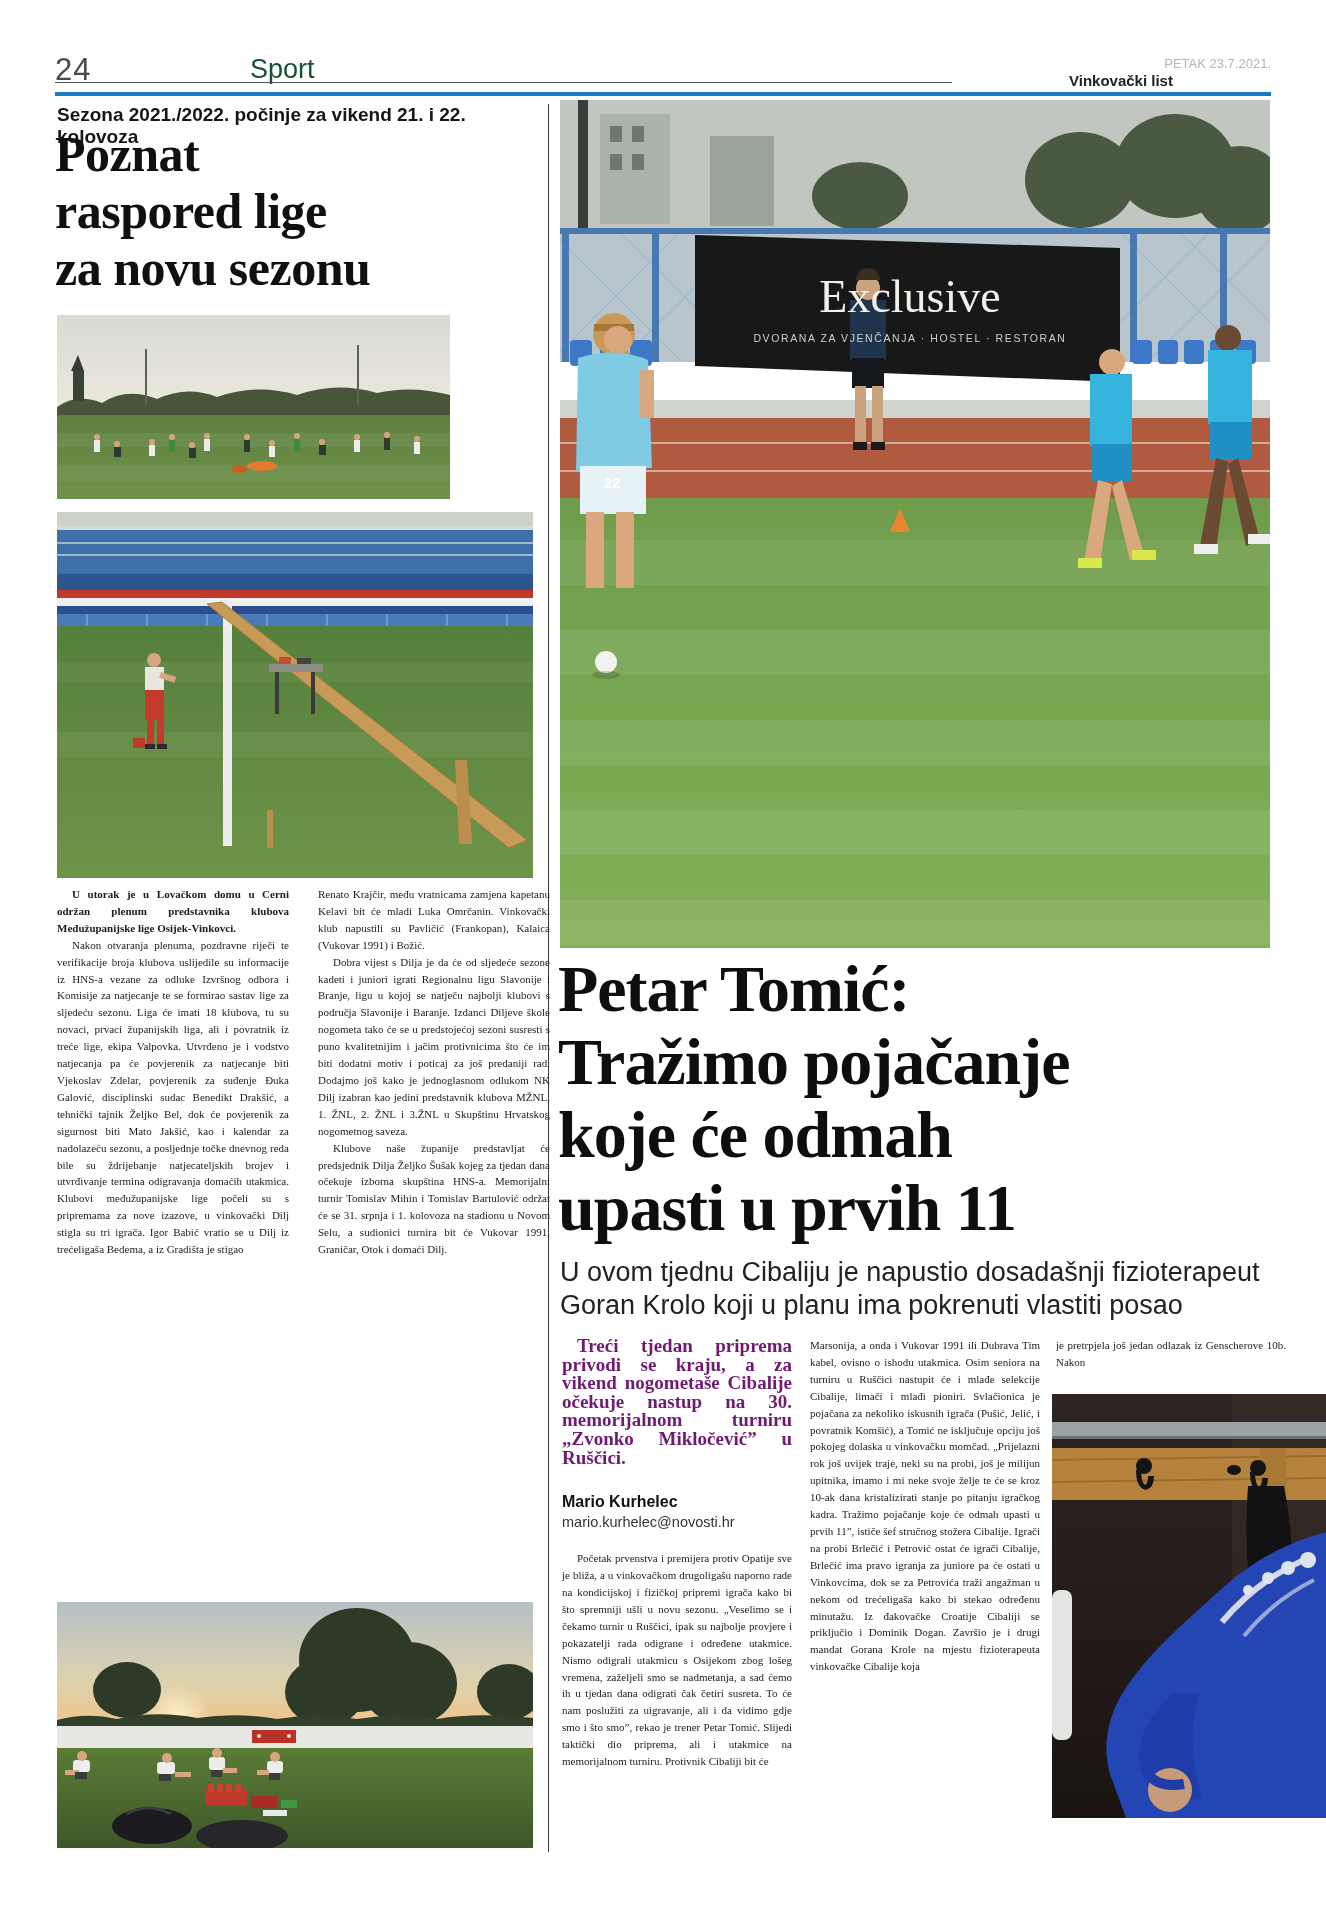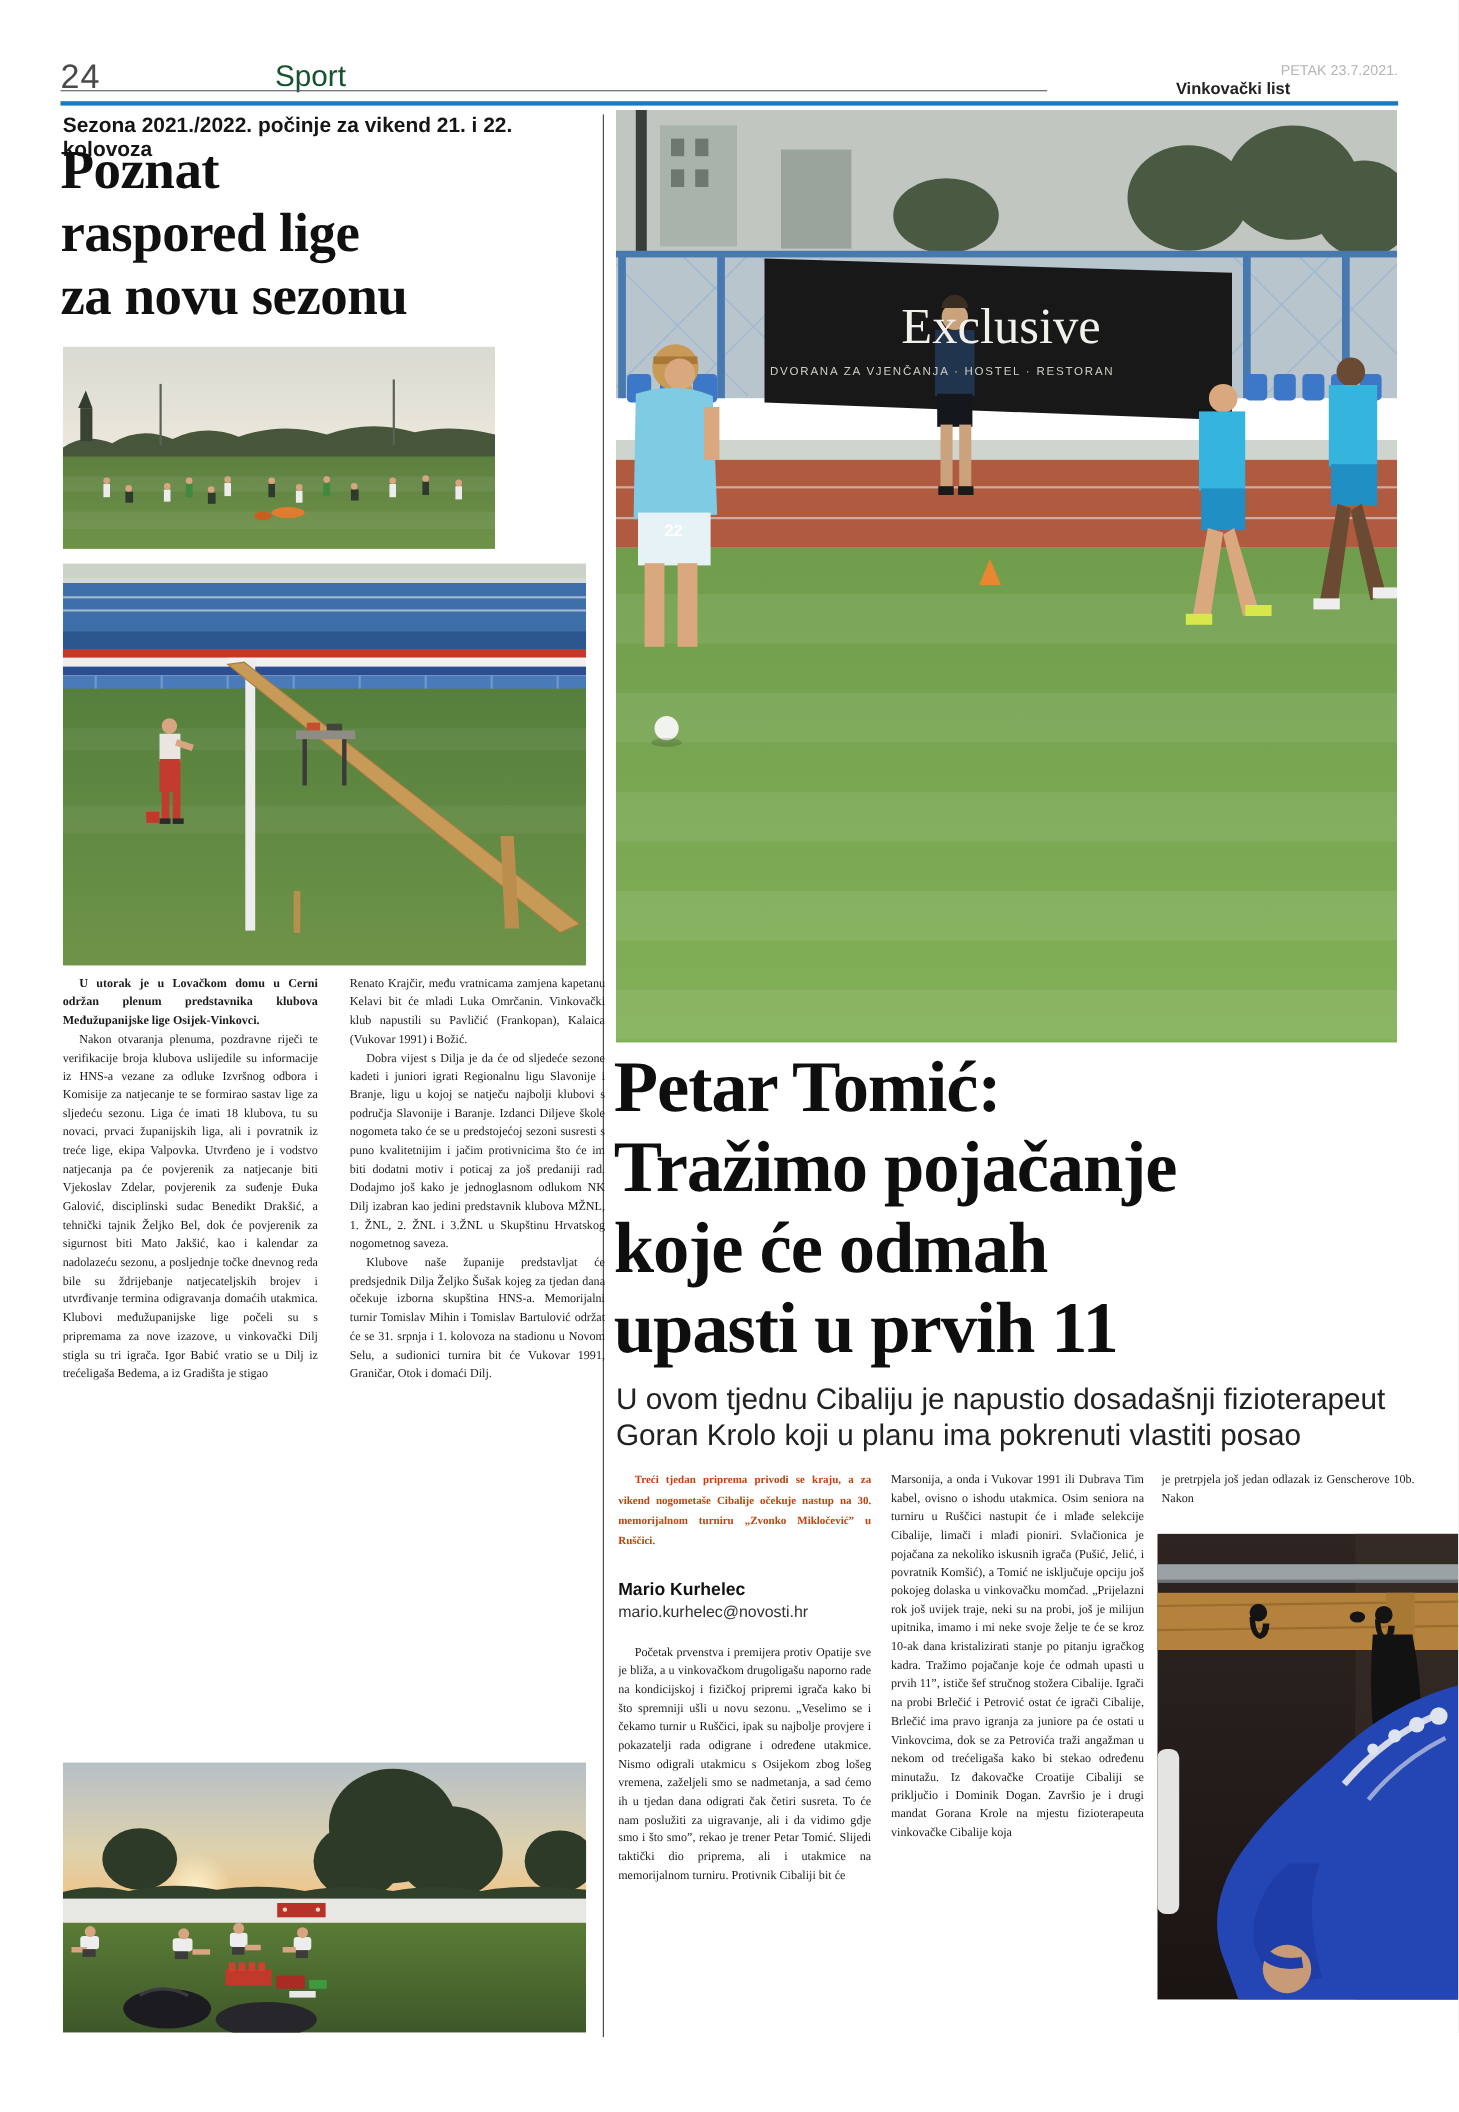--- a/index.html
+++ b/index.html
@@ -18,30 +18,30 @@
 
   .kicker{font-family:"Liberation Sans","DejaVu Sans",sans-serif;font-size:19px;font-weight:bold;color:#151515;}
   .headline-left{font-size:50px;line-height:57px;font-weight:bold;letter-spacing:-0.5px;color:#101010;}
   .headline-right{font-size:66px;line-height:73px;font-weight:bold;letter-spacing:-1px;color:#0e0e0e;}
   .subhead{font-family:"Liberation Sans","DejaVu Sans",sans-serif;font-size:27px;line-height:33px;color:#222;}
 
   .body-col{font-size:11px;line-height:16.9px;text-align:justify;color:#1b1b1b;overflow:hidden;}
   .body-col p{margin:0;}
   .lead-bold{font-weight:bold;}
   .indent{text-indent:15px;}
-  .story-lead{font-size:10px;line-height:18.6px;font-weight:bold;text-align:justify;color:#c2410c;}
+  .story-lead{font-size:19px;line-height:18.6px;font-weight:bold;text-align:justify;color:#701a75;}
   .byline-name{font-family:"Liberation Sans","DejaVu Sans",sans-serif;font-size:16px;font-weight:bold;color:#111;margin-top:26px;}
   .byline-email{font-family:"Liberation Sans","DejaVu Sans",sans-serif;font-size:14.5px;color:#333;margin-top:3px;}
   .colA-body{margin-top:20px;}
 
   .photo{overflow:hidden;}
   .photo svg{display:block;}
 
   .banner-title{font-size:46px;color:#f2f0ea;text-align:center;font-family:Liberation Serif, serif;}
-  .banner-sub{font-family:"Liberation Sans","DejaVu Sans",sans-serif;font-size:10.5px;letter-spacing:1.6px;color:#cfcfc6;text-align:left;}
+  .banner-sub{font-family:"Liberation Sans","DejaVu Sans",sans-serif;font-size:10.5px;letter-spacing:1.6px;color:#cfcfc6;text-align:center;}
   .jersey-num{font-family:"Liberation Sans","DejaVu Sans",sans-serif;font-size:15px;font-weight:bold;color:#ffffff;}
 </style>
 </head>
 <body>
 
 <div class="page">
 
   <div class="abs sans page-number" style="left:55px;top:52px;">24</div>
   <div class="abs sans section-title" style="left:250px;top:54px;">Sport</div>
   <div class="abs sans issue-date" style="left:971px;top:56px;width:300px;">PETAK 23.7.2021.</div>

